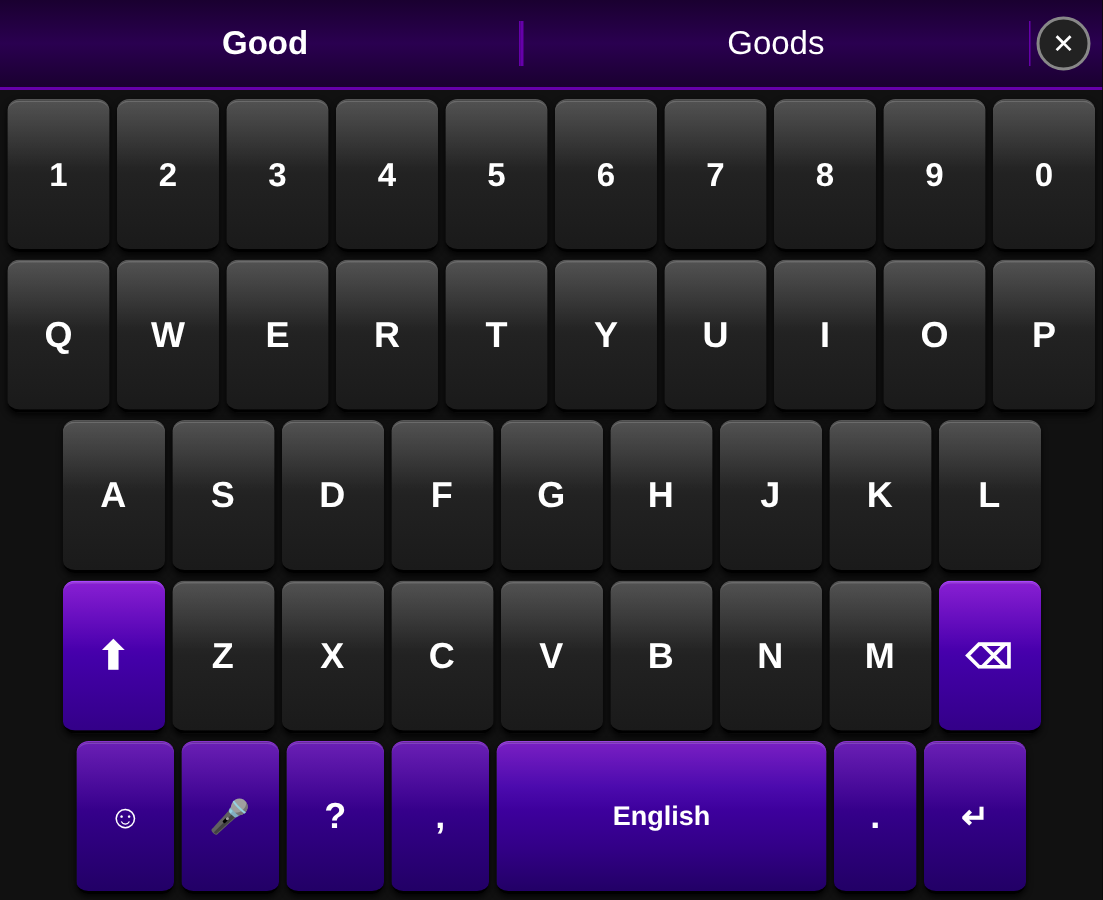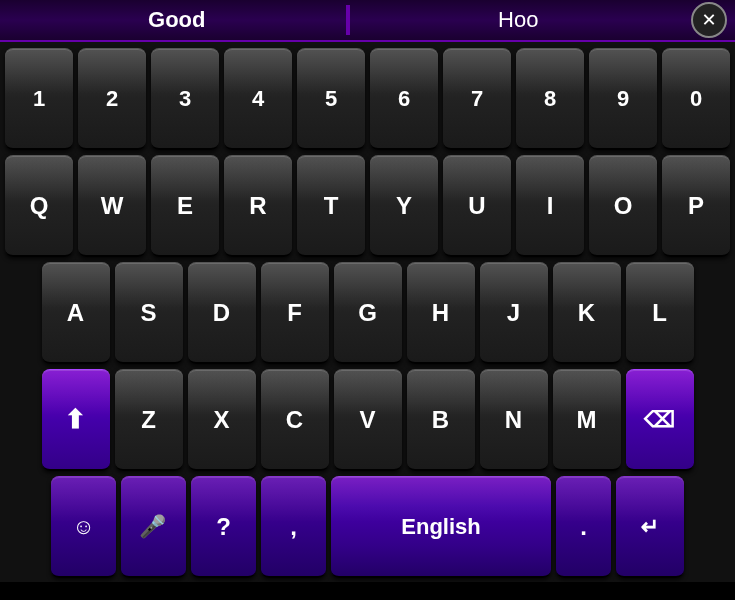--- a/index.html
+++ b/index.html
@@ -9,21 +9,21 @@
       height: 600px;
       background: #000;
       overflow: hidden;
       font-family: Arial, sans-serif;
       user-select: none;
     }
 
     
     #suggestions-bar {
       width: 100%;
-      height: 42px;
+      height: 60px;
       background: linear-gradient(to bottom, #1a0030, #2a0050, #1a0030);
       border-bottom: 2px solid #6600aa;
       display: flex;
       align-items: center;
       padding: 0 8px;
     }
 
     .suggestion {
       flex: 1;
       text-align: center;
@@ -126,21 +126,21 @@
     .key.bottom-special {
       background: linear-gradient(to bottom, #5500aa 0%, #330088 50%, #220066 100%);
       border-top: 1px solid #8833cc;
     }
 
     .key.spacebar {
       flex: 3;
       max-width: 220px;
       background: linear-gradient(to bottom, #6600bb 0%, #4400aa 30%, #330088 70%, #220066 100%);
       border-top: 1px solid #9944dd;
-      font-size: 22px;
+      font-size: 18px;
       font-weight: bold;
     }
 
     .key.enter-key {
       background: linear-gradient(to bottom, #5500aa 0%, #330088 50%, #220066 100%);
       border-top: 1px solid #8833cc;
       max-width: 68px;
     }
 
     
@@ -151,22 +151,22 @@
     .key.period-key { max-width: 55px; }
   </style>
 </head>
 <body>
 
 <div id="suggestions-bar">
   <div class="suggestion bold">Good</div>
   <div class="suggestion-divider"></div>
   <div class="suggestion-divider"></div>
   <div class="suggestion-divider"></div>
+  <div class="suggestion">Goods</div>
   <div class="suggestion-divider"></div>
-  <div class="suggestion">Hoo</div>
   <div class="suggestion-close">
     <span>✕</span>
   </div>
 </div>
 
 <div id="keyboard">
 
   <div class="key-row">
     <div class="key num">
         <span>1</span>

